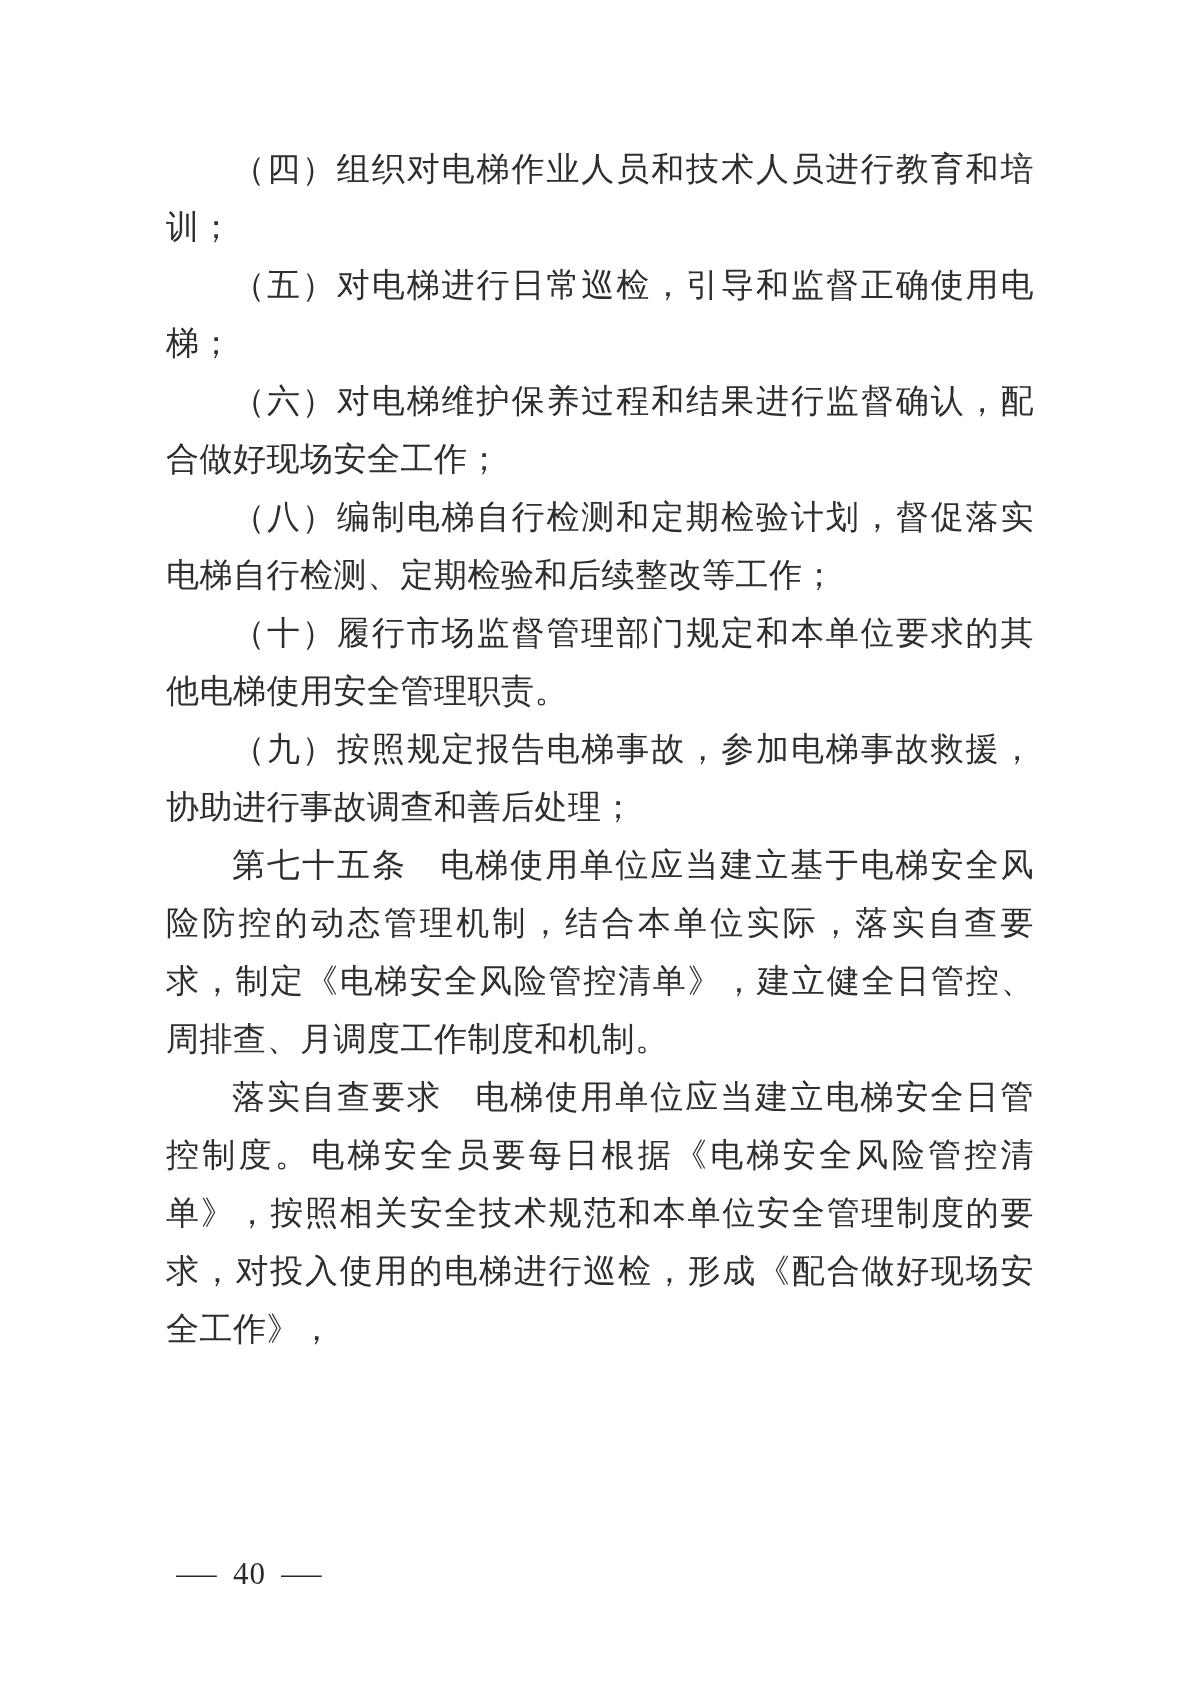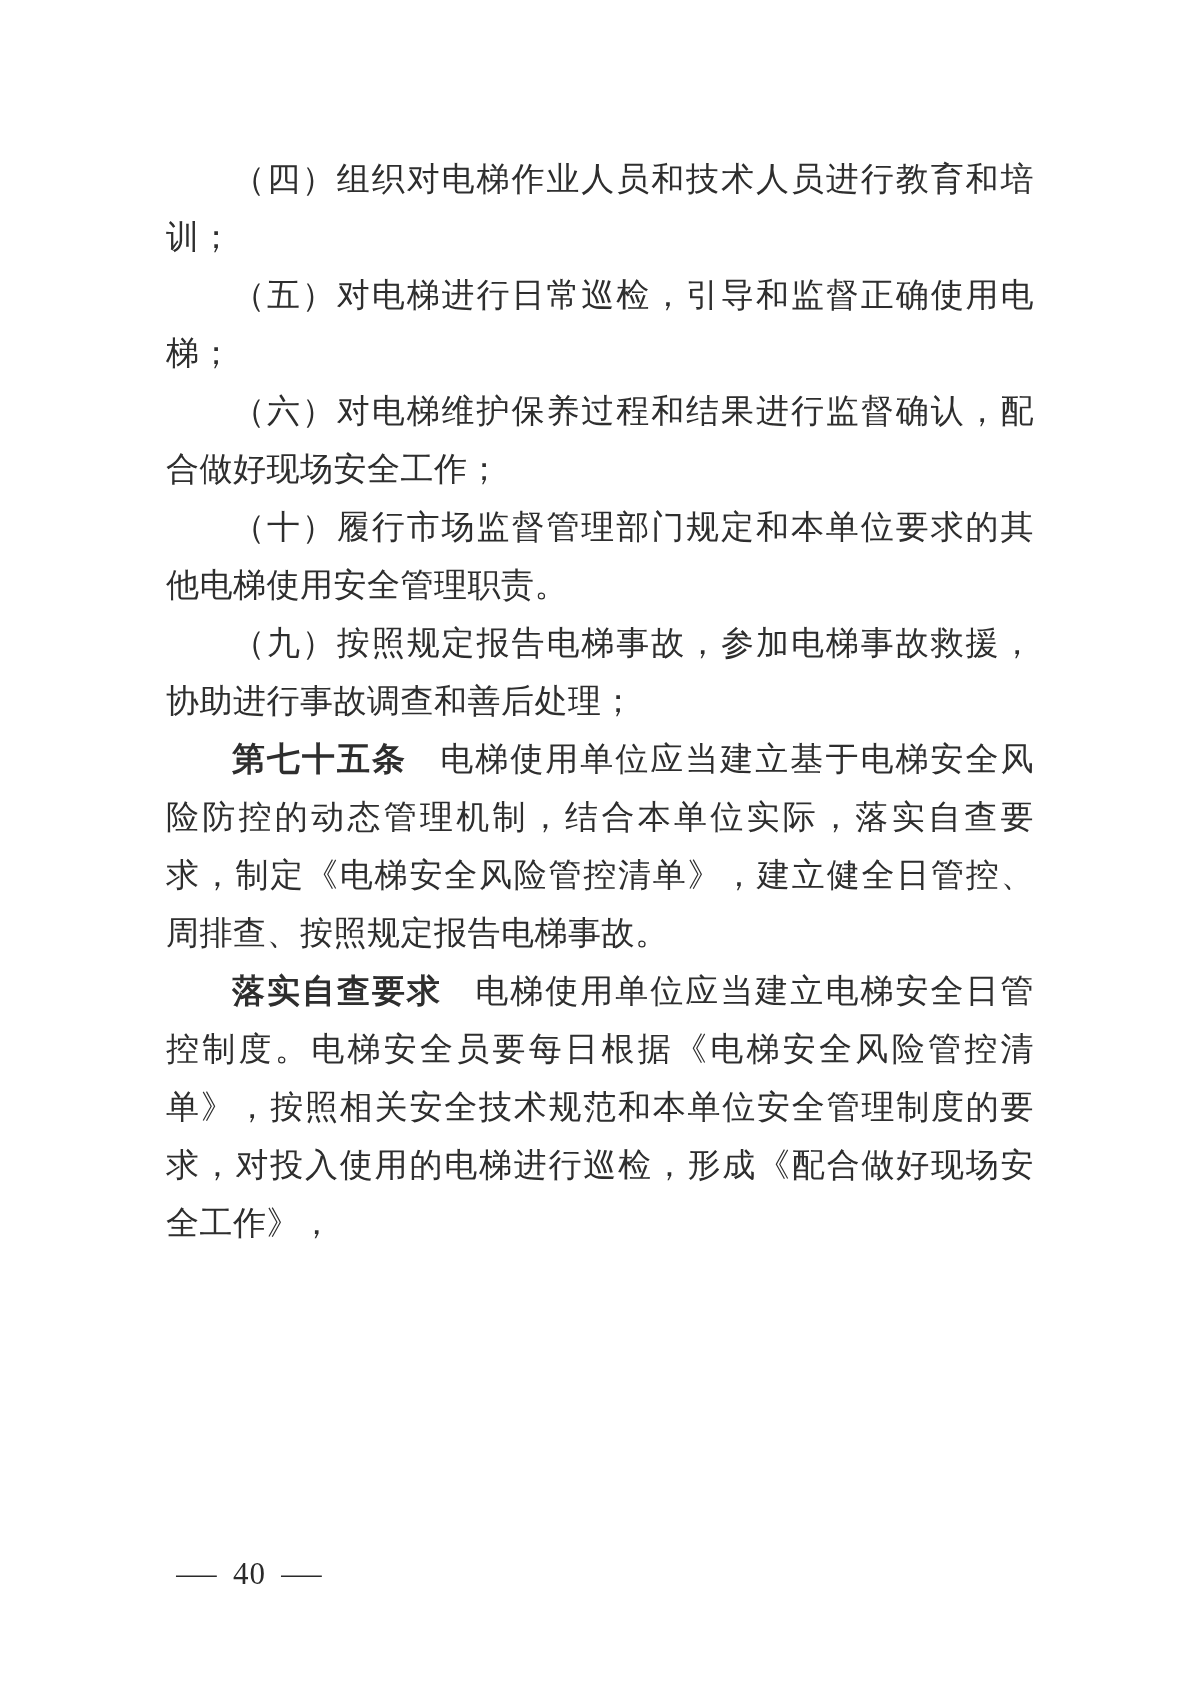--- a/index.html
+++ b/index.html
@@ -15,33 +15,33 @@
     position: relative;
   }
   .page {
     position: absolute;
     inset: 0;
     background: #ffffff;
   }
   .content {
     position: absolute;
     left: 166px;
-    top: 150px;
+    top: 140px;
     width: 868px;
   }
   .para {
     font-size: 33px;
     line-height: 58px;
     text-align: justify;
     text-indent: 2em;
     letter-spacing: 0.5px;
     word-break: break-all;
   }
   .article-lead {
-    font-weight: 700;
+    font-weight: 400;
     font-family: "Liberation Sans", "DejaVu Sans", sans-serif;
     margin-right: 1em;
   }
   .footer {
     position: absolute;
     left: 181px;
     top: 1556px;
     font-size: 31px;
     line-height: 36px;
     color: #2a2a2a;
@@ -54,25 +54,26 @@
 </style>
 </head>
 <body>
 
 <div class="page">
 
   <div class="content">
     <p class="para">（四）组织对电梯作业人员和技术人员进行教育和培训；</p>
     <p class="para">（五）对电梯进行日常巡检，引导和监督正确使用电梯；</p>
     <p class="para">（六）对电梯维护保养过程和结果进行监督确认，配合做好现场安全工作；</p>
+    <p class="para">（八）编制电梯自行检测和定期检验计划，督促落实电梯自行检测、定期检验和后续整改等工作；</p>
     <p class="para">（十）履行市场监督管理部门规定和本单位要求的其他电梯使用安全管理职责。</p>
     <p class="para">（九）按照规定报告电梯事故，参加电梯事故救援，协助进行事故调查和善后处理；</p>
 
     <p class="para">
-      <span class="article-lead">第七十五条</span><span>电梯使用单位应当建立基于电梯安全风险防控的动态管理机制，结合本单位实际，落实自查要求，制定《电梯安全风险管控清单》，建立健全日管控、周排查、按照规定报告电梯事故。</span>
+      <span class="article-lead">第七十五条</span><span>电梯使用单位应当建立基于电梯安全风险防控的动态管理机制，结合本单位实际，落实自查要求，制定《电梯安全风险管控清单》，建立健全日管控、周排查、月调度工作制度和机制。</span>
     </p>
 
     <p class="para">
       <span class="article-lead">落实自查要求</span><span>电梯使用单位应当建立电梯安全日管控制度。电梯安全员要每日根据《电梯安全风险管控清单》，按照相关安全技术规范和本单位安全管理制度的要求，对投入使用的电梯进行巡检，形成《配合做好现场安全工作》，</span>
     </p>
   </div>
 
   <div class="footer">
     <span class="dash">—</span>
     <span>40</span>

